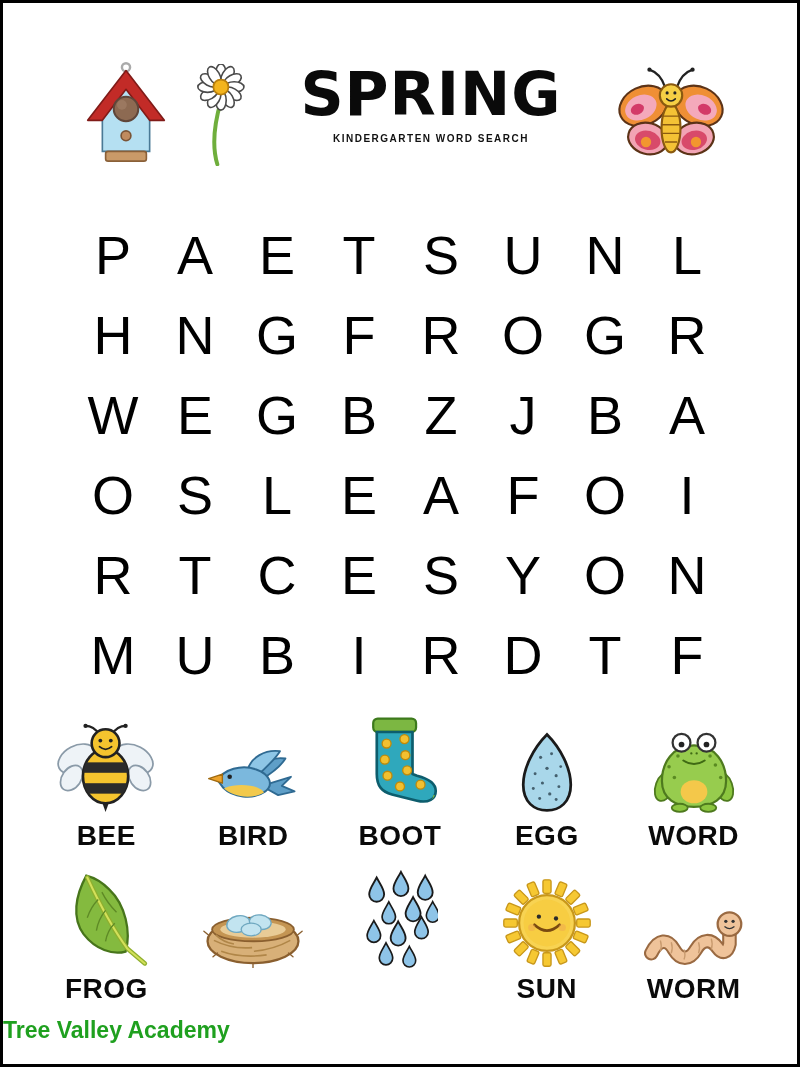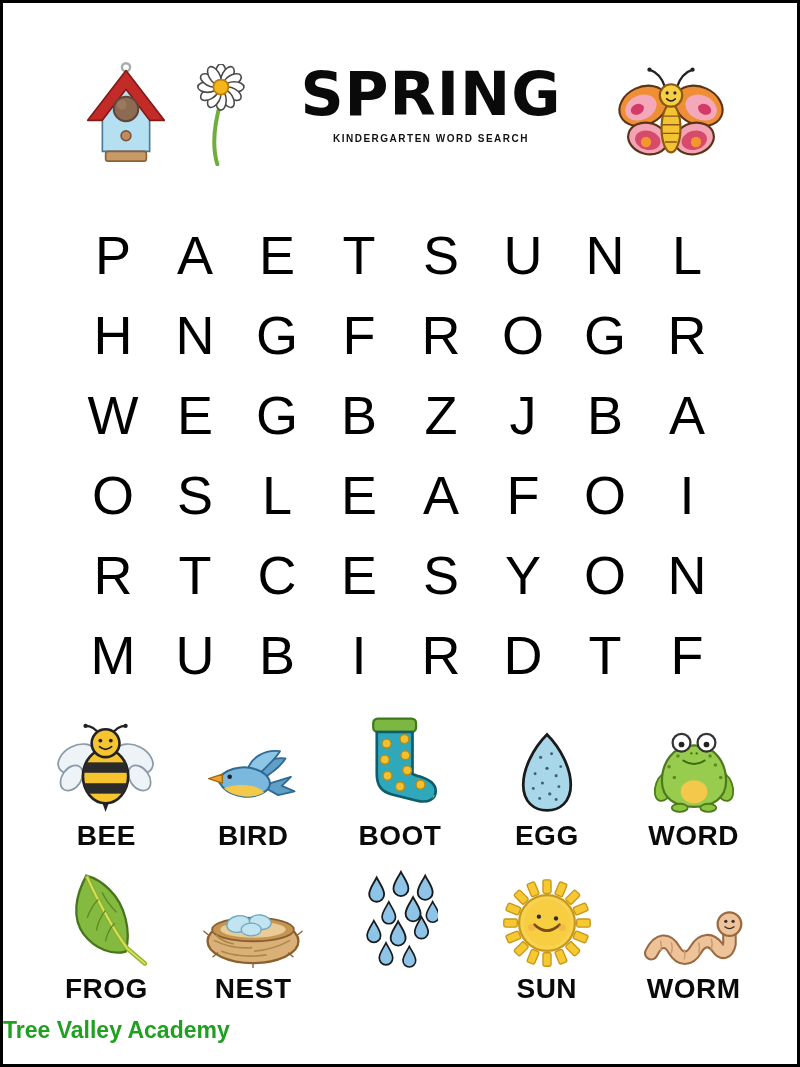--- a/index.html
+++ b/index.html
@@ -337,21 +337,20 @@
           </g>
           <g stroke="#8a5f2f" stroke-width="1.5" stroke-linecap="round">
             <path d="M6,38 L1,34"></path>
               <path d="M104,38 L109,34"></path>
             <path d="M16,58 L11,62"></path>
               <path d="M94,58 L99,62"></path>
             <path d="M55,70 L55,74"></path>
           </g>
         </svg>
       </div>
-      <div class="word-label">NEST</div>
     </div>
 
     <div class="word-item">
       <div class="icon-box">
         <svg width="76" height="98" viewBox="0 0 80 105">
           <defs>
             <path id="raindrop" d="M0,-12 C3.5,-5 8,0 8,6 A8,8 0 1,1 -8,6 C-8,0 -3.5,-5 0,-12 Z"></path>
           </defs>
           <g fill="#8ec4e8" stroke="#1a1a1a" stroke-width="2">
             <use href="#raindrop" transform="translate(15,20)"></use>

